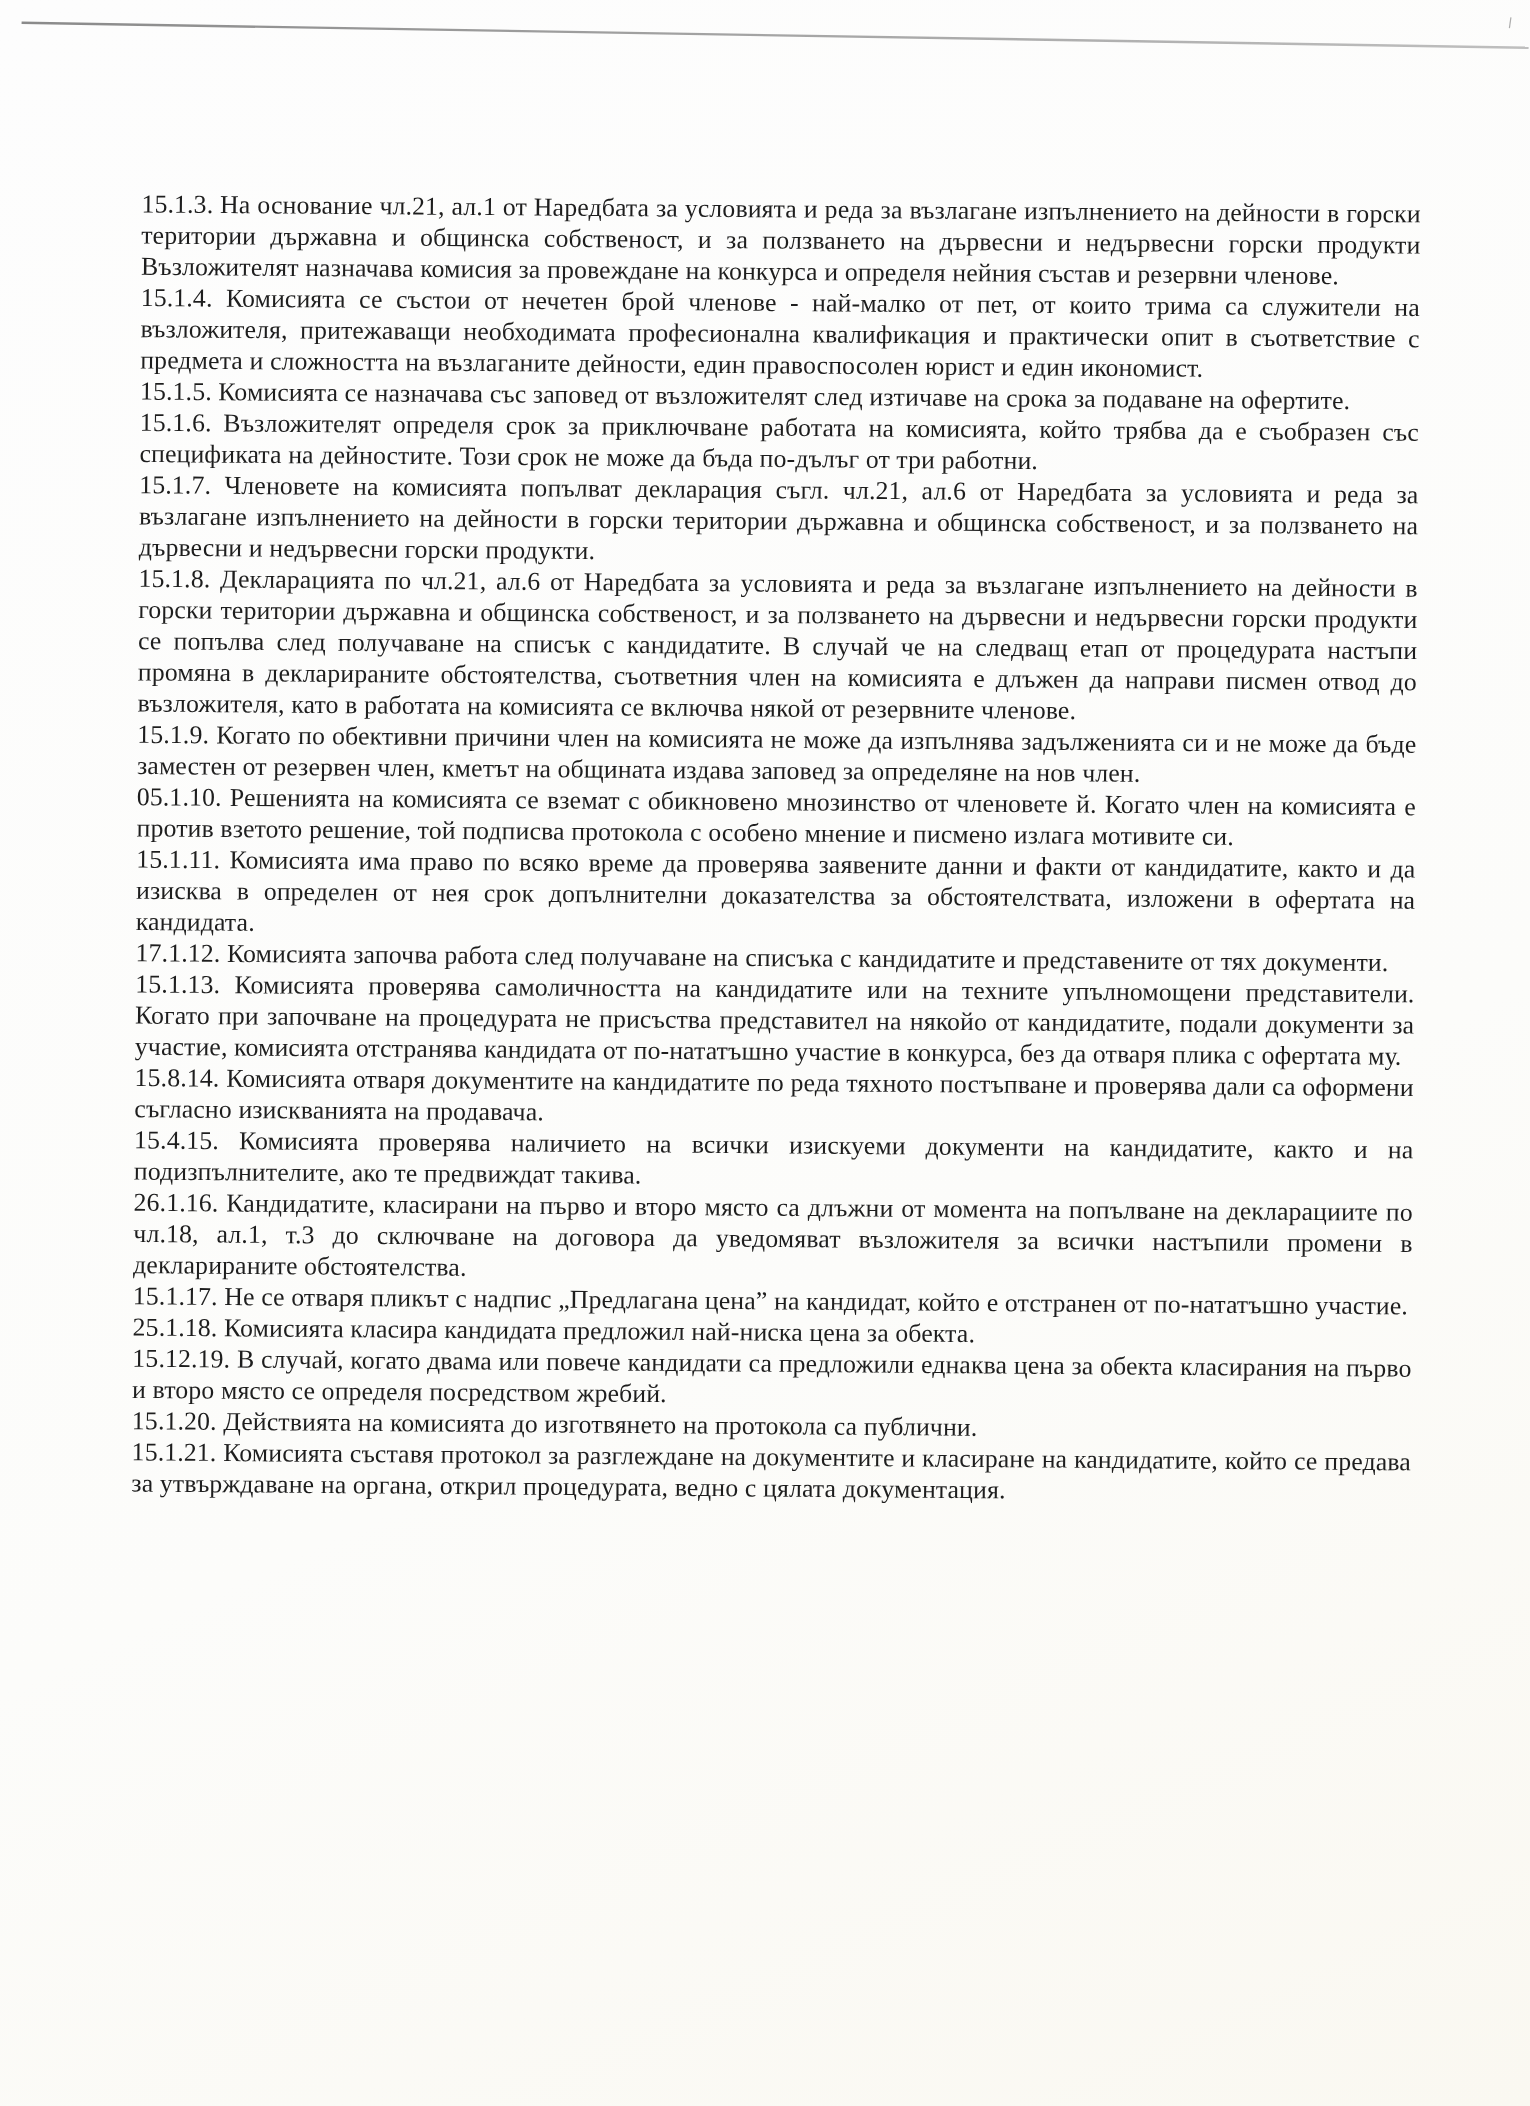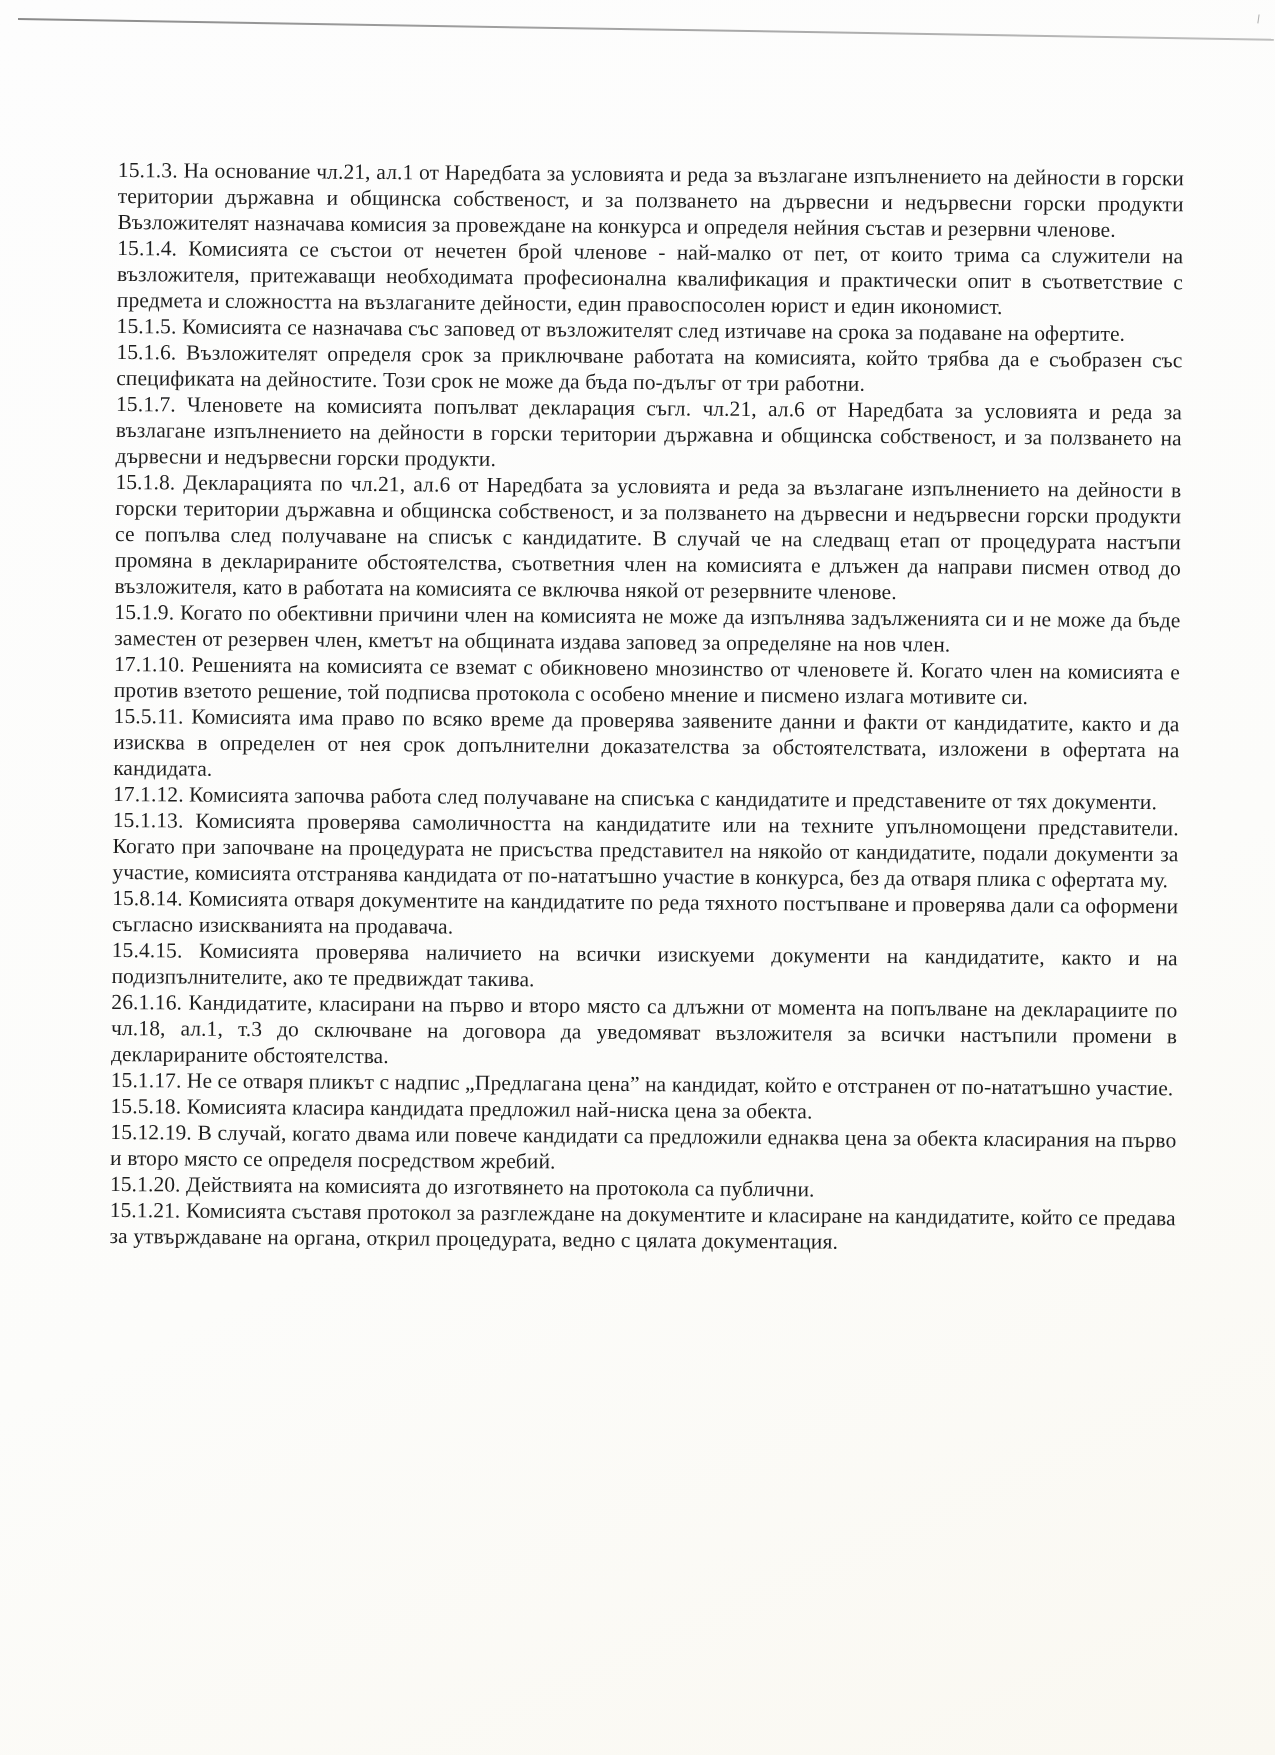--- a/index.html
+++ b/index.html
@@ -71,37 +71,37 @@
       <p class="para"><span class="para-num">15.1.5.</span> <span class="para-text">Комисията се назначава със заповед от възложителят след изтичаве на срока за подаване на офертите.</span></p>
 
       <p class="para"><span class="para-num">15.1.6.</span> <span class="para-text">Възложителят определя срок за приключване работата на комисията, който трябва да е съобразен със спецификата на дейностите. Този срок не може да бъда по-дълъг от три работни.</span></p>
 
       <p class="para"><span class="para-num">15.1.7.</span> <span class="para-text">Членовете на комисията попълват декларация съгл. чл.21, ал.6 от Наредбата за условията и реда за възлагане изпълнението на дейности в горски територии държавна и общинска собственост, и за ползването на дървесни и недървесни горски продукти.</span></p>
 
       <p class="para"><span class="para-num">15.1.8.</span> <span class="para-text">Декларацията по чл.21, ал.6 от Наредбата за условията и реда за възлагане изпълнението на дейности в горски територии държавна и общинска собственост, и за ползването на дървесни и недървесни горски продукти се попълва след получаване на списък с кандидатите. В случай че на  следващ етап от процедурата настъпи промяна в декларираните обстоятелства, съответния член на комисията е длъжен да направи писмен отвод до възложителя, като в работата на комисията се включва някой от резервните членове.</span></p>
 
       <p class="para"><span class="para-num">15.1.9.</span> <span class="para-text">Когато по обективни причини член на комисията не може да изпълнява задълженията си и не може да бъде заместен от резервен член, кметът на общината издава заповед за определяне на нов член.</span></p>
 
-      <p class="para"><span class="para-num">17.1.10.</span> <span class="para-text">Решенията на комисията се вземат с обикновено мнозинство от членовете й. Когато член на комисията е против взетото решение, той подписва протокола с особено мнение и писмено излага мотивите си.</span></p>
+      <p class="para"><span class="para-num">05.1.10.</span> <span class="para-text">Решенията на комисията се вземат с обикновено мнозинство от членовете й. Когато член на комисията е против взетото решение, той подписва протокола с особено мнение и писмено излага мотивите си.</span></p>
 
-      <p class="para"><span class="para-num">15.5.11.</span> <span class="para-text">Комисията има право по всяко време да проверява заявените данни и факти от кандидатите, както и да изисква в определен от нея срок допълнителни доказателства за обстоятелствата, изложени в офертата на кандидата.</span></p>
+      <p class="para"><span class="para-num">15.1.11.</span> <span class="para-text">Комисията има право по всяко време да проверява заявените данни и факти от кандидатите, както и да изисква в определен от нея срок допълнителни доказателства за обстоятелствата, изложени в офертата на кандидата.</span></p>
 
       <p class="para"><span class="para-num">17.1.12.</span> <span class="para-text">Комисията започва работа след получаване на списъка с кандидатите и представените от тях документи.</span></p>
 
       <p class="para"><span class="para-num">15.1.13.</span> <span class="para-text">Комисията проверява самоличността на кандидатите или на техните упълномощени представители. Когато при започване на процедурата не присъства представител на някойо от кандидатите, подали документи за участие, комисията отстранява кандидата от по-нататъшно участие в конкурса, без да отваря плика с офертата му.</span></p>
 
       <p class="para"><span class="para-num">15.8.14.</span> <span class="para-text">Комисията отваря документите на кандидатите по реда тяхното постъпване и проверява дали са оформени съгласно изискванията на продавача.</span></p>
 
       <p class="para"><span class="para-num">15.4.15.</span> <span class="para-text">Комисията проверява наличието на всички изискуеми документи на кандидатите, както и на подизпълнителите, ако те предвиждат такива.</span></p>
 
       <p class="para"><span class="para-num">26.1.16.</span> <span class="para-text">Кандидатите, класирани на първо и второ място са длъжни от момента на попълване на декларациите по чл.18, ал.1, т.3 до сключване на договора да уведомяват възложителя за всички настъпили промени в декларираните обстоятелства.</span></p>
 
       <p class="para"><span class="para-num">15.1.17.</span> <span class="para-text">Не се отваря пликът с надпис „Предлагана цена” на кандидат, който е отстранен от по-нататъшно участие.</span></p>
 
-      <p class="para"><span class="para-num">15.5.18.</span> <span class="para-text">Комисията класира кандидата предложил най-ниска  цена за обекта.</span></p>
+      <p class="para"><span class="para-num">25.1.18.</span> <span class="para-text">Комисията класира кандидата предложил най-ниска  цена за обекта.</span></p>
 
       <p class="para"><span class="para-num">15.12.19.</span> <span class="para-text">В случай, когато двама или повече кандидати са предложили еднаква цена за обекта класирания на първо и второ място се определя посредством жребий.</span></p>
 
       <p class="para"><span class="para-num">15.1.20.</span> <span class="para-text">Действията на комисията до изготвянето на протокола са публични.</span></p>
 
       <p class="para"><span class="para-num">15.1.21.</span> <span class="para-text">Комисията съставя протокол за разглеждане на документите и класиране на кандидатите, който се предава за утвърждаване на органа, открил процедурата, ведно с цялата документация.</span></p>
     </div>
 </div>
 
 </body></html>

